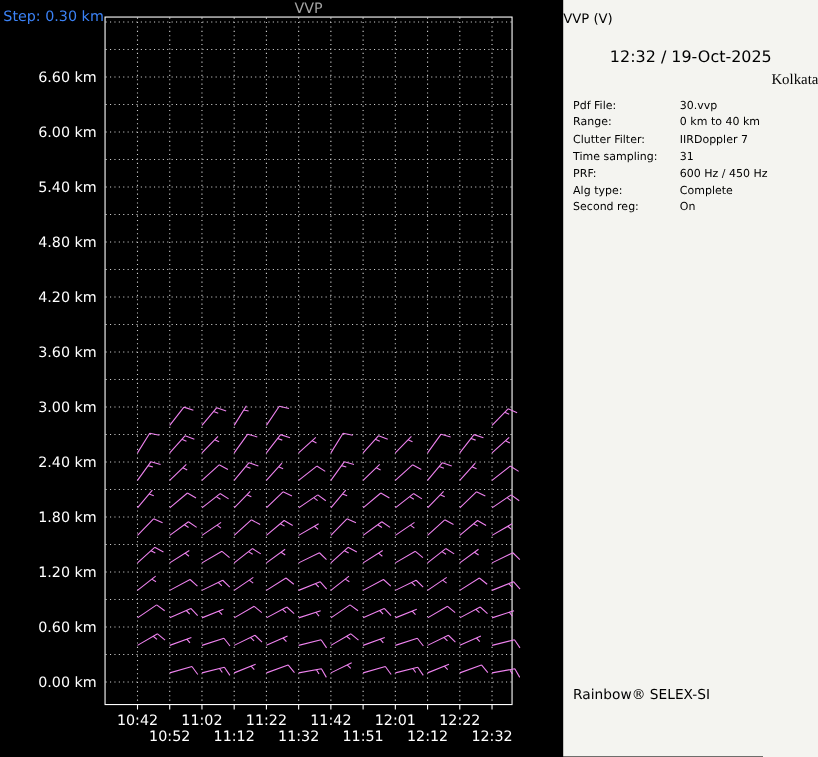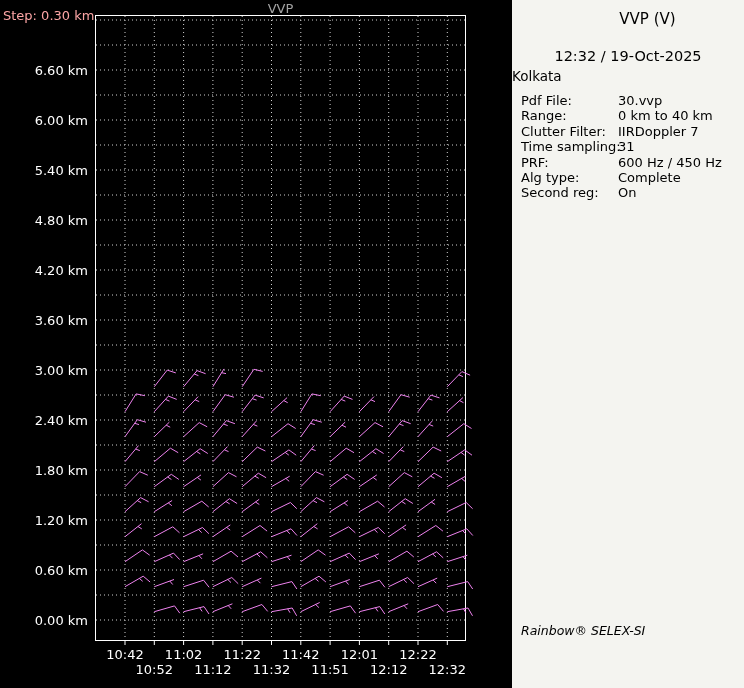--- a/index.html
+++ b/index.html
@@ -4,33 +4,33 @@
 <style>
   * { box-sizing: border-box; }
   html, body { margin: 0; padding: 0; background: #000; }
   .app {
     position: relative; width: 744px; height: 688px; overflow: hidden;
     font-family: "DejaVu Sans", "Liberation Sans", sans-serif;
     background: #000;
   }
   .chart-region { position: absolute; left: 0; top: 0; width: 512px; height: 688px; background: #000; }
   #plot-svg { position: absolute; left: 0; top: 0; }
-  .step-label { position: absolute; left: 3px; top: 8px; color: #fca5a5; font-size: 13px; white-space: nowrap; }
+  .step-label { position: absolute; left: 3px; top: 8px; color: #3b82f6; font-size: 13px; white-space: nowrap; }
   .chart-title { position: absolute; left: 95px; top: 1px; width: 371px; text-align: center; color: #a3a3a3; font-size: 13px; }
   .info-panel {
     position: absolute; left: 512px; top: 0; width: 232px; height: 688px;
     background: #f4f4f0; color: #000;
   }
-  .panel-title { margin-top: 10px; text-align: center; font-size: 15px; padding-left: 39px; }
+  .panel-title { margin-top: 10px; text-align: left; font-size: 12px; }
   .panel-datetime { margin-top: 20px; text-align: center; font-size: 14.5px; }
-  .panel-site { margin-top: 4px; text-align: left; font-size: 13.5px; }
-  .fields { margin: 9px 4px 0 9px; font-size: 13px; line-height: 15.4px; }
+  .panel-site { margin-top: 4px; text-align: right; font-size: 13.5px; font-family: Liberation Serif, serif; }
+  .fields { margin: 9px 4px 0 9px; font-size: 10px; line-height: 15.4px; }
   .field-row { white-space: nowrap; }
   .field-label { display: inline-block; width: 97px; vertical-align: top; }
-  .panel-footer { position: absolute; left: 9px; bottom: 50px; font-size: 12.5px; font-style: italic; }
+  .panel-footer { position: absolute; left: 9px; bottom: 50px; font-size: 12.5px; }
   svg text { font-family: "DejaVu Sans", "Liberation Sans", sans-serif; }
 </style>
 </head>
 <body>
 
 <div class="app">
 
   <div class="chart-region">
     <svg id="plot-svg" width="512" height="688">
         <line x1="96" y1="620" x2="465" y2="620" stroke="#d0d0d0" stroke-width="1" stroke-dasharray="1 3"></line>

